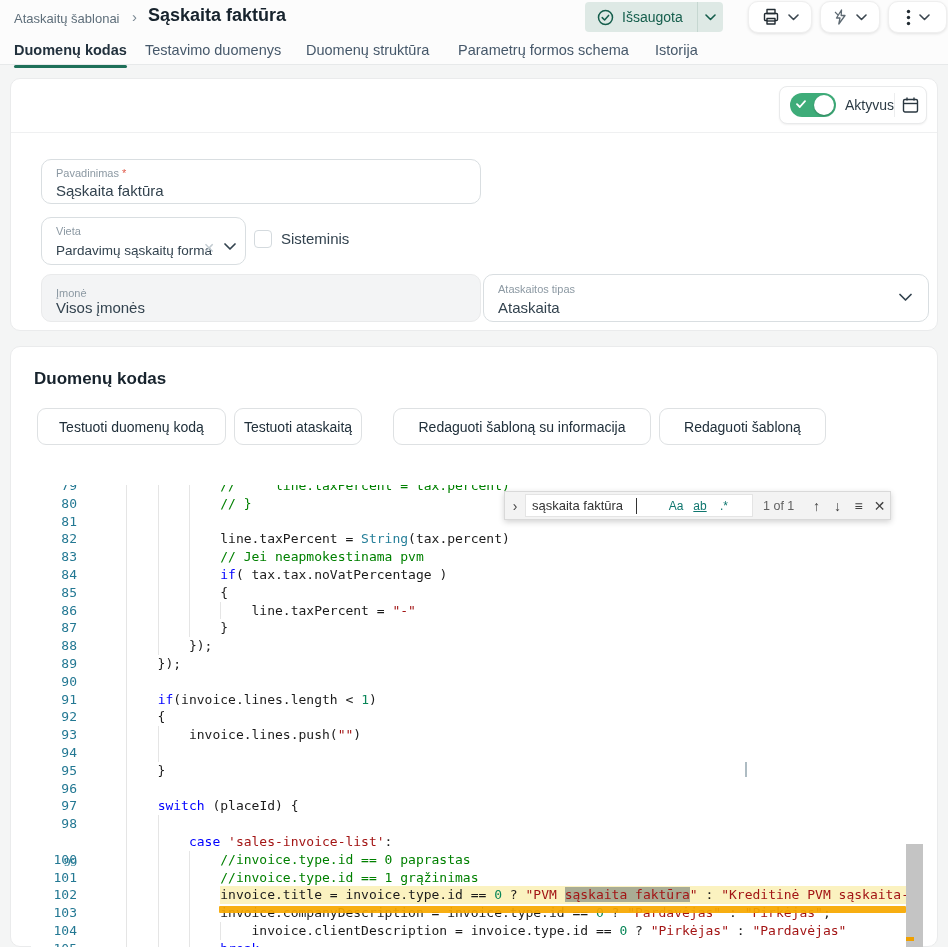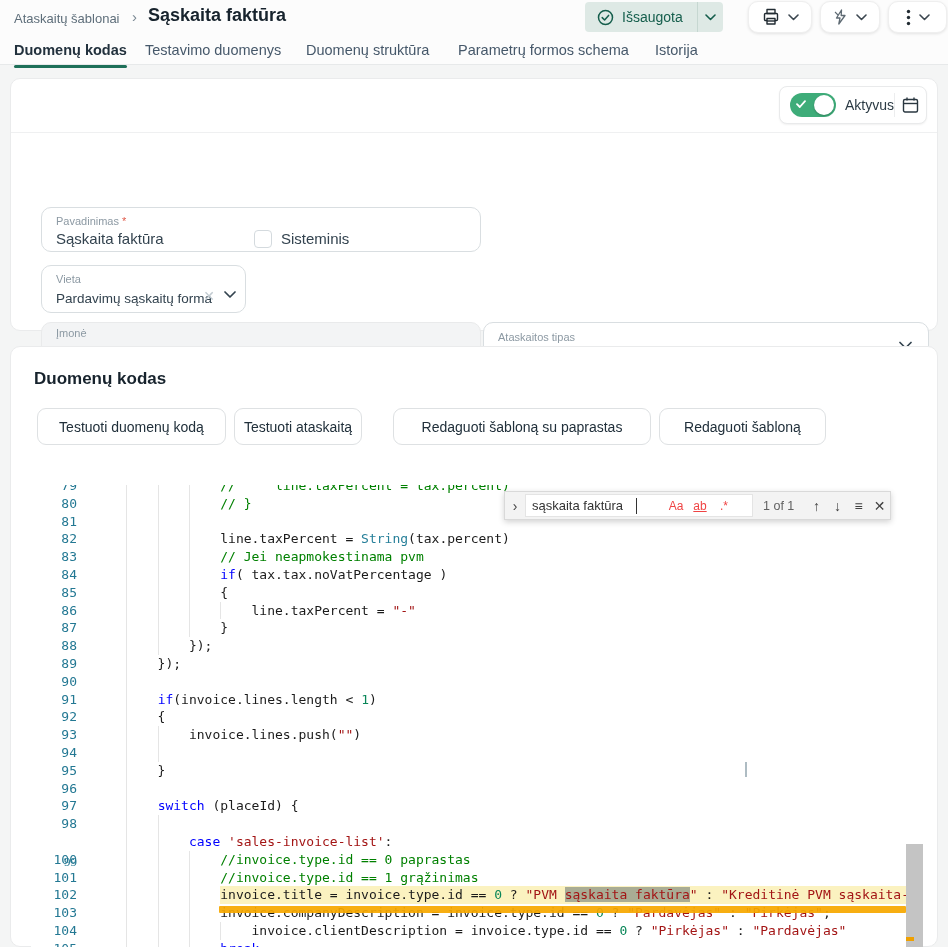--- a/index.html
+++ b/index.html
@@ -33,38 +33,38 @@
   .cg-divider { position:absolute; left:0; right:0; top:53px; height:1px; background:#EFF0F1; }
 
   .toggle-group { position:absolute; right:10px; top:7px; height:38px; width:148px; background:#fff; border:1px solid #E9EAEB; border-radius:8px; box-shadow:0 1px 2px rgba(0,0,0,.06); display:flex; align-items:center; }
   .toggle-pill { width:46px; height:24px; border-radius:13px; background:#3EAC79; margin-left:10px; position:relative; cursor:pointer; flex:none; }
   .toggle-knob { position:absolute; right:2px; top:2px; width:20px; height:20px; border-radius:50%; background:#fff; box-shadow:0 1px 2px rgba(0,0,0,.25); }
   .toggle-check { position:absolute; left:6px; top:6px; }
   .toggle-label { font-size:14px; color:#2B3A44; margin-left:9px; flex:1; }
   .tg-divider { width:1px; height:24px; background:#ECEDEE; }
   .calendar-wrap { width:38px; display:flex; align-items:center; justify-content:center; cursor:pointer; }
 
-  .field { position:absolute; background:#fff; border:1px solid #D9DEE1; border-radius:10px; cursor:text;margin-top:48px; }
+  .field { position:absolute; background:#fff; border:1px solid #D9DEE1; border-radius:10px; cursor:text; }
   .field .flabel { position:absolute; left:14px; top:7px; font-size:11px; color:#8C99A3; }
   .field .fvalue { position:absolute; left:14px; top:22px; font-size:15px; color:#33434F; white-space:nowrap; }
   .req { color:#E05B4B; }
 
   .field-name  { left:30px; top:80px; width:440px; height:45px; }
   .field-code  { left:472px; top:80px; width:446px; height:45px; }
 
   .field-place { left:30px; top:138px; width:205px; height:48px; }
   .field-place .fvalue { top:25px; font-size:13.5px; }
   .clear-x { position:absolute; right:30px; top:22px; font-size:14px; color:#C2CBD1; cursor:pointer; }
   .place-chev { position:absolute; right:9px; top:25px; color:#33434F; cursor:pointer; }
 
   .checkbox { position:absolute; left:243px; top:151px; width:18px; height:18px; border:1px solid #D4DADE; border-radius:4px; background:#fff; cursor:pointer; }
   .checkbox-label { position:absolute; left:270px; top:151px; font-size:15px; color:#33434F; }
 
   .field-company { left:30px; top:195px; width:440px; height:48px; background:#F3F4F5; border-color:#E9EAEB; cursor:default; }
-  .field-company .flabel { top:4px; }
+  .field-company .flabel { top:12px; }
   .field-company .fvalue { top:24px; }
   .field-rtype { left:472px; top:195px; width:446px; height:48px; }
   .field-rtype .flabel { top:8px; }
   .field-rtype .fvalue { top:24px; }
   .rtype-chev { position:absolute; right:16px; top:18px; color:#33434F; cursor:pointer; }
 
   
   .card-code { top:346px; height:601px; }
   .card-code .card-title { top:22px; }
   .code-btn { position:absolute; top:61px; height:37px; background:#fff; border:1px solid #DEE1E3; border-radius:9px; font-size:14px; color:#21303B; display:flex; align-items:center; justify-content:center; cursor:pointer; white-space:nowrap; }
@@ -86,21 +86,21 @@
   .scrollbar-thumb { position:absolute; left:875px; top:359px; width:17px; height:110px; background:#C4C4C4; z-index:7; cursor:pointer; }
   .find-marker { position:absolute; left:875px; top:452px; width:8px; height:4px; background:#EFA000; z-index:8; }
   .ibeam { position:absolute; left:714px; top:277px; width:2px; height:15px; background:#93A5AF; opacity:.75; z-index:3; }
 
   
   .find-widget { position:absolute; left:473px; top:6px; width:387px; height:29px; background:#F3F3F3; border:1px solid #D9D9D9; box-shadow:0 2px 6px rgba(0,0,0,.18); z-index:10; display:flex; align-items:center; font-family:"Liberation Sans", sans-serif; }
   .fw-collapse { width:20px; text-align:center; color:#424242; font-size:14px; cursor:pointer; flex:none; }
   .fw-inputwrap { position:relative; width:228px; height:23px; background:#fff; border:1px solid #E4E4E4; display:flex; align-items:center; flex:none; }
   .fw-input { border:none; outline:none; width:138px; height:21px; font-size:13px; color:#333; padding-left:6px; background:transparent; font-family:"Liberation Sans", sans-serif; }
   .fw-caret { position:absolute; left:110px; top:3px; width:1px; height:16px; background:#333; }
-  .fw-opt { font-size:12px; color:#ef4444; width:24px; text-align:center; cursor:pointer; flex:none; }
+  .fw-opt { font-size:12px; color:#0f766e; width:24px; text-align:center; cursor:pointer; flex:none; }
   .fw-opt.word { text-decoration:underline; }
   .fw-results { font-size:12.5px; color:#616161; margin-left:10px; flex:none; }
   .fw-spacer { flex:1; }
   .fw-btn { width:21px; text-align:center; color:#424242; font-size:14px; cursor:pointer; flex:none; }
 
   svg { display:block; }
 </style>
 </head>
 <body>
 
@@ -239,21 +239,21 @@
         </svg>
     </span>
   </div>
 </div>
 
 <div class="card card-code">
   <div class="card-title">Duomenų kodas</div>
 
   <div class="code-btn" style="left:26px; width:189px;">Testuoti duomenų kodą</div>
   <div class="code-btn" style="left:223px; width:128px;">Testuoti ataskaitą</div>
-  <div class="code-btn" style="left:382px; width:258px;">Redaguoti šabloną su paprastas</div>
+  <div class="code-btn" style="left:382px; width:258px;">Redaguoti šabloną su informacija</div>
   <div class="code-btn" style="left:648px; width:167px;">Redaguoti šabloną</div>
 
   <div class="editor">
     <div class="gutter">
         <div class="ln" style="top: -8px;">79</div>
         <div class="ln" style="top: 9.8px;">80</div>
         <div class="ln" style="top: 27.6px;">81</div>
         <div class="ln" style="top: 45.4px;">82</div>
         <div class="ln" style="top: 63.2px;">83</div>
         <div class="ln" style="top: 81px;">84</div>

